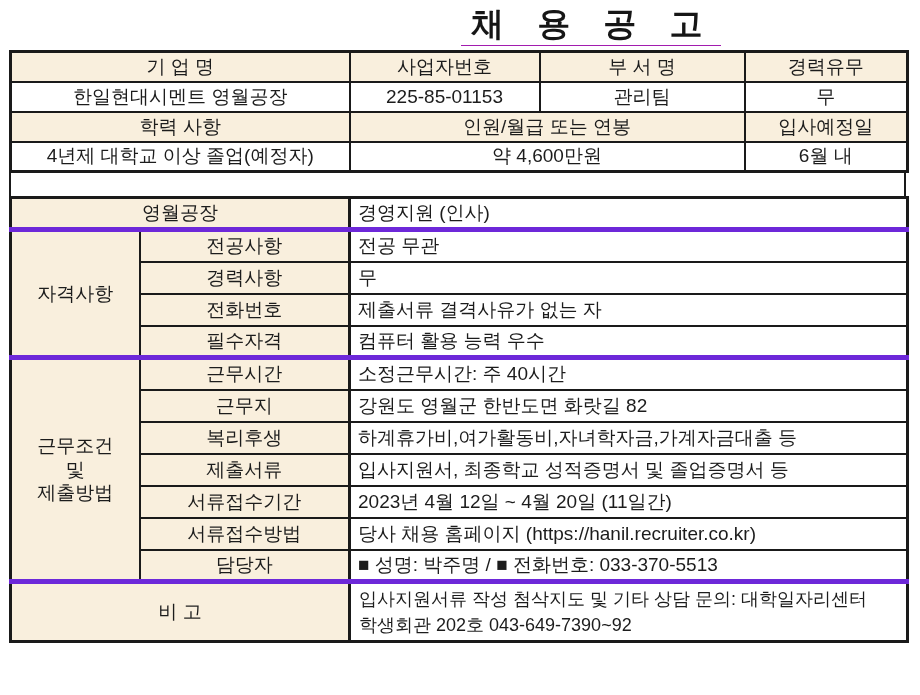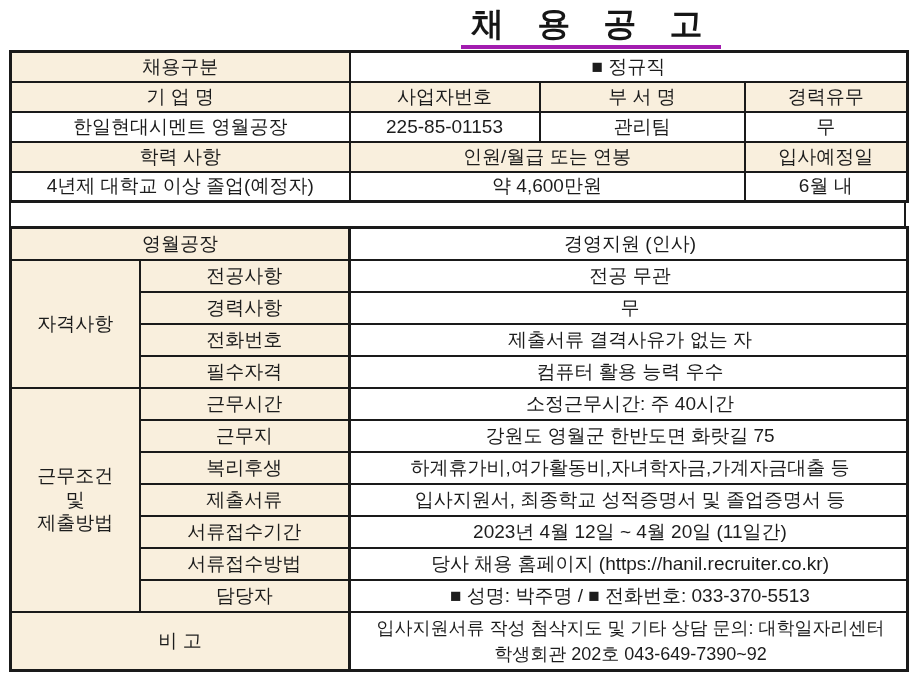--- a/index.html
+++ b/index.html
@@ -10,42 +10,42 @@
     -webkit-font-smoothing:antialiased;
   }
   .doc { width:897px; margin:0 0 0 9px; }
 
   
   .title-wrap { height:50px; padding-top:6px; box-sizing:border-box; }
   .title {
     display:inline-block; margin-left:452px;
     font-size:33px; font-weight:bold; letter-spacing:12px;
     color:#161616;
-    border-bottom:4px solid #a21caf;
+    border-bottom:1px solid #a21caf;
     padding:0 6px 3px 10px; line-height:1.1;
     white-space:nowrap;
   }
 
   
   table { border-collapse:collapse; table-layout:fixed; width:897px; }
   td {
     border:2px solid #1a1a1a;
     font-size:19px; line-height:1.15;
     padding:2px 4px; box-sizing:border-box;
     overflow:hidden; white-space:nowrap;
     text-align:center; vertical-align:middle;
     background:#ffffff; color:#1c1c1c;
   }
   table.t1, table.t2 { border:3px solid #1a1a1a; }
   td.h  { background:#f9efdd; }
   td.left { text-align:left; padding-left:7px; }
   .t1 tr { height:30px; }
   .t2 tr { height:32px; }
-  .t2 td.val { border-left:3px solid #1a1a1a;text-align:center; }
-  .t2 tr.sect td { border-top:1px solid #6d28d9; }
+  .t2 td.val { border-left:3px solid #1a1a1a; }
+  .t2 tr.sect td { border-top:5px solid #6d28d9; }
   .t2 td.group { line-height:1.25; }
   tr.note-row { height:57px; }
   td.note { font-size:18px; line-height:1.45; padding-left:8px; white-space:normal; }
 
   
   .gap {
     height:23px;
     border-left:2px solid #1a1a1a;
     border-right:2px solid #1a1a1a;
   }
@@ -60,24 +60,20 @@
   </div>
 
   <table class="t1">
     <colgroup>
       <col style="width:339px">
         <col style="width:190px">
         <col style="width:205px">
         <col style="width:163px">
     </colgroup>
     <tbody>
-        <tr>
-      <td class="h">채용구분</td>
-      <td colspan="3">■ 정규직</td>
-    </tr>
     <tr>
       <td class="h">기 업 명</td>
       <td class="h">사업자번호</td>
       <td class="h">부 서 명</td>
       <td class="h">경력유무</td>
     </tr>
     <tr>
       <td>한일현대시멘트 영월공장</td>
       <td>225-85-01153</td>
       <td>관리팀</td>
@@ -133,21 +129,21 @@
       <td class="h group" rowspan="7">
         <span>근무조건</span><br>
         <span>및</span><br>
         <span>제출방법</span>
       </td>
       <td class="h">근무시간</td>
       <td class="val left">소정근무시간: 주 40시간</td>
     </tr>
     <tr>
       <td class="h">근무지</td>
-      <td class="val left">강원도 영월군 한반도면 화랏길 75</td>
+      <td class="val left">강원도 영월군 한반도면 화랏길 82</td>
     </tr>
     <tr>
       <td class="h">복리후생</td>
       <td class="val left">하계휴가비,여가활동비,자녀학자금,가계자금대출 등</td>
     </tr>
     <tr>
       <td class="h">제출서류</td>
       <td class="val left">입사지원서, 최종학교 성적증명서 및 졸업증명서 등</td>
     </tr>
     <tr>

